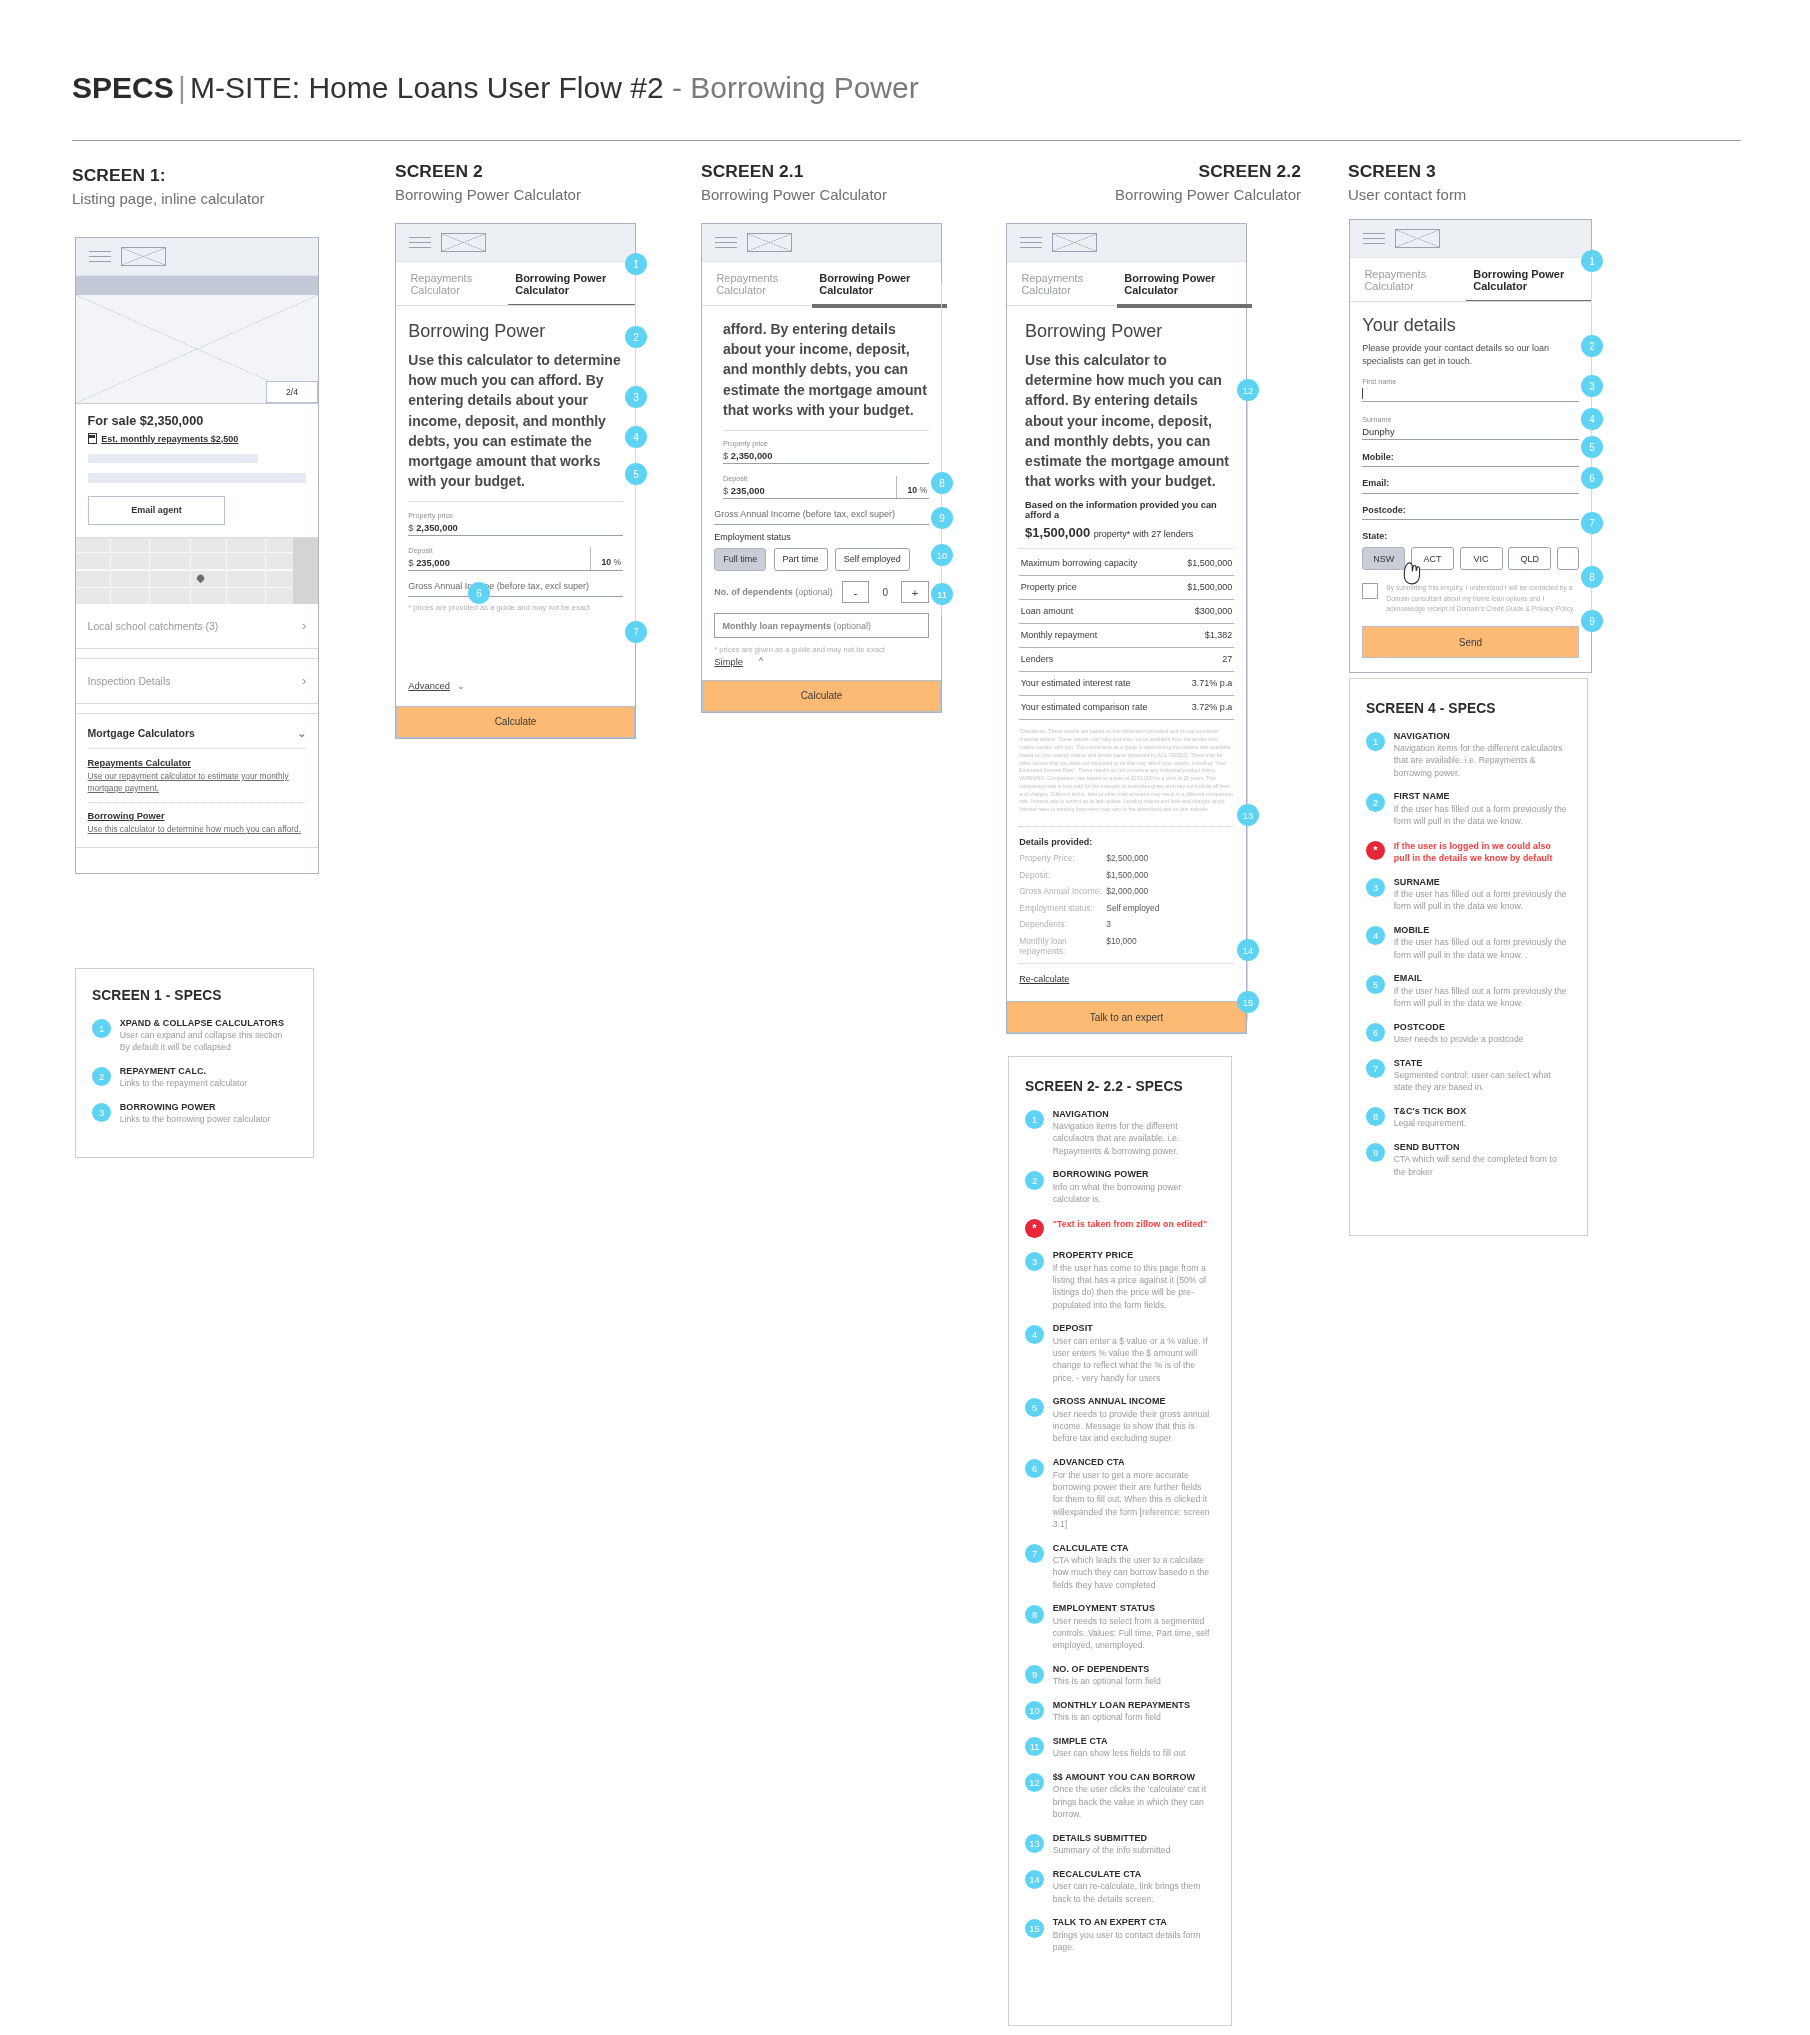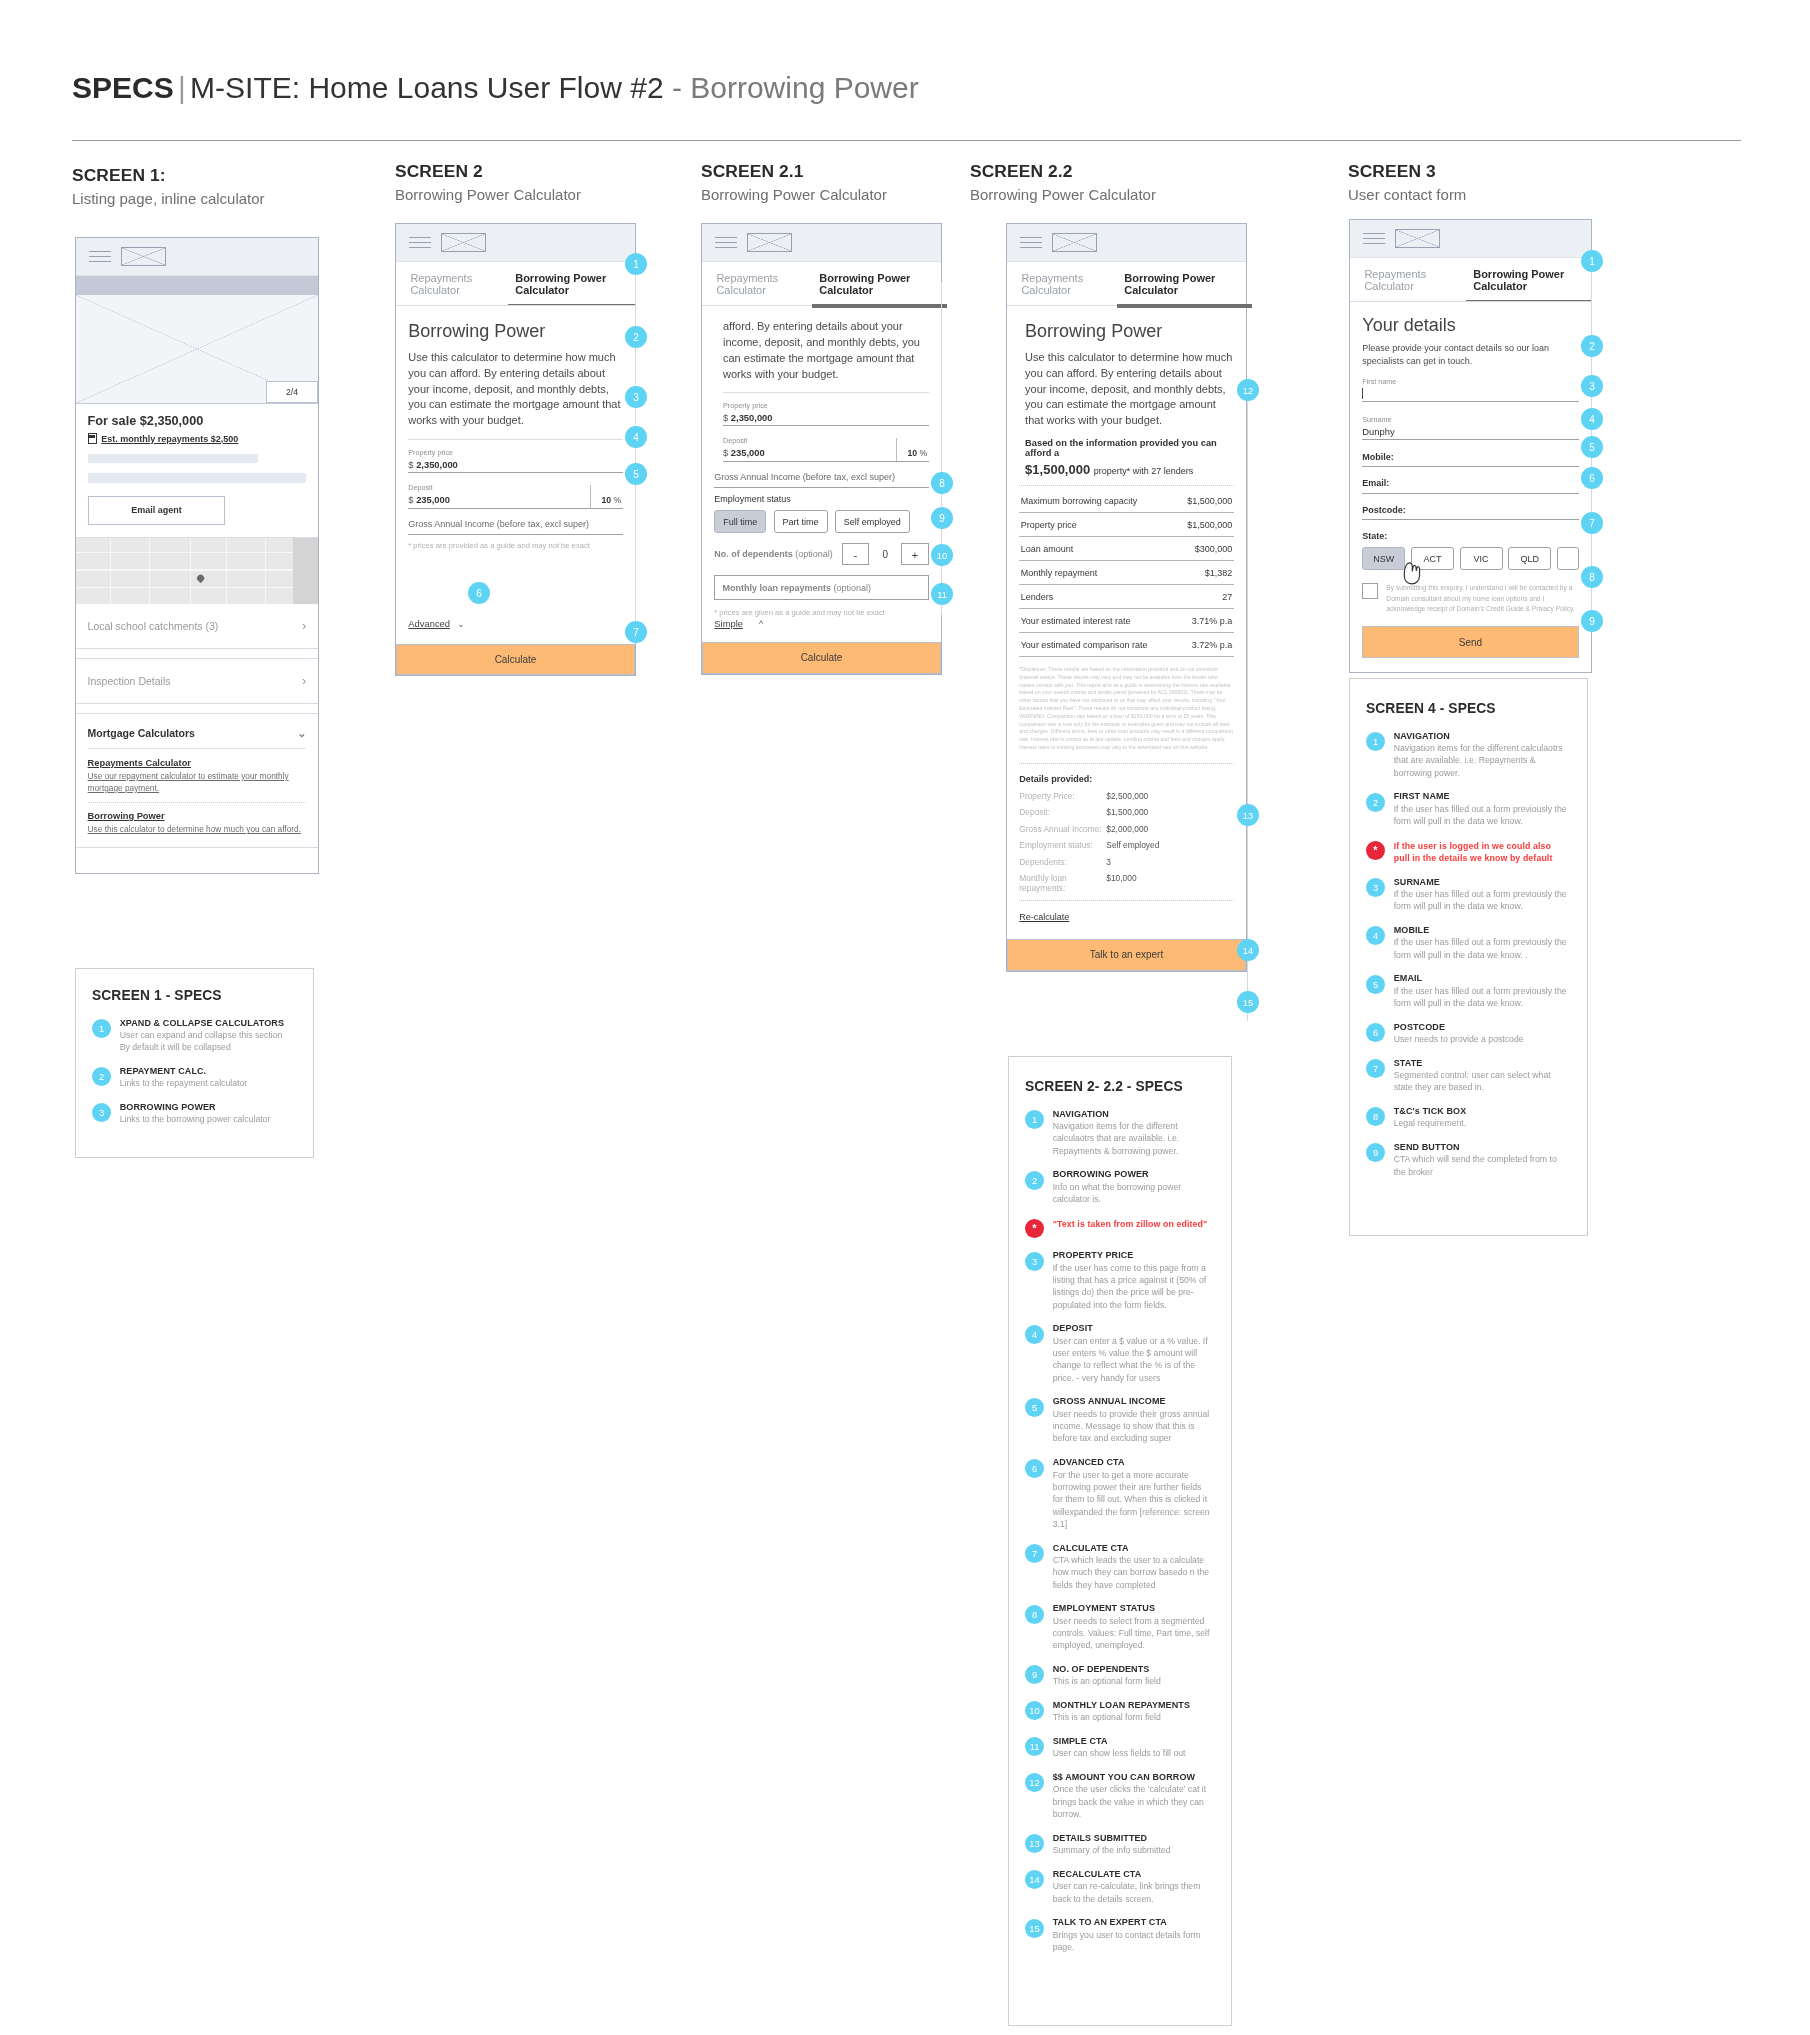--- a/index.html
+++ b/index.html
@@ -47,21 +47,21 @@
   .logo-box:after { background: linear-gradient(to bottom left, transparent calc(50% - 0.5px), #97a1b2 50%, transparent calc(50% + 0.5px)); }
 
   
   .dev-tabs { display: flex; position: relative; padding: 0 0 0 7.2px; border-bottom: 0.7px solid #d6dbe4; }
   .dev-tab { font-size: 11px; color: #9aa0a8; padding: 10px 7.2px 8.7px 7.2px; }
   .dev-tab.active { color: #2b2b2b; font-weight: 700; position: relative; }
   .dev-tab.active:after { content: ""; position: absolute; left: 0; right: -5.8px; bottom: -2.9px; height: 3.6px; background: #6f6f6f; }
 
   .dev-body { padding: 10px 12.3px 0 12.3px; }
   .bp-title { font-size: 18px; font-weight: 400; color: #444; margin: 5.8px 0 7.2px 0; }
-  .bp-desc { font-size: 11px; line-height: 1.45; color: #4a4a4a; }
+  .bp-desc { font-size: 14px; line-height: 1.45; color: #4a4a4a; font-weight: bold; }
   .hr-light { height: 0.7px; background: #ddd; margin: 9.4px 0 8.7px 0; }
 
   .field { position: relative; border-bottom: 0.7px solid #9aa0a8; padding-bottom: 2.2px; margin-bottom: 10px; }
   .field .flabel { font-size: 7.2px; color: #8e8e8e; display: block; }
   .field .fval { font-size: 9.4px; font-weight: 700; color: #333; }
   .field .fval .cur { font-weight: 400; color: #555; }
   .field .pct { position: absolute; right: 1.4px; bottom: 2.9px; font-size: 8.7px; color: #555; }
   .field .pct b { font-weight: 700; color: #333; }
   .field .divider { position: absolute; right: 32px; bottom: 0; top: 1.4px; width: 0.7px; background: #b9bcc2; }
 
@@ -376,21 +376,21 @@
       <span class="chev" style="margin-left:16px;">^</span>
     </div>
   </div>
   <div class="cta-bar">Calculate</div>
 </div>
 <div class="bubble" style="left:931px; top:472px;">8</div>
 <div class="bubble" style="left:931px; top:507px;">9</div>
 <div class="bubble small" style="left:931px; top:544px;">10</div>
 <div class="bubble small" style="left:931px; top:583px;">11</div>
 
-<div class="screen-col" style="left:970px; top:161px; width:261px;">
+<div class="screen-col" style="left:1040px; top:161px; width:261px;text-align:right;">
   <div class="screen-label">SCREEN 2.2</div>
   <div class="screen-sub">Borrowing Power Calculator</div>
 </div>
 <div class="guide-line" style="left:1247px; top:391px; height:630px;"></div>
 <div class="device" style="position:absolute; left:1006px; top:223px; width:241px;">
   <div class="dev-topbar">
     <span class="hamburger">
         <i></i>
         <i></i>
         <i></i>

